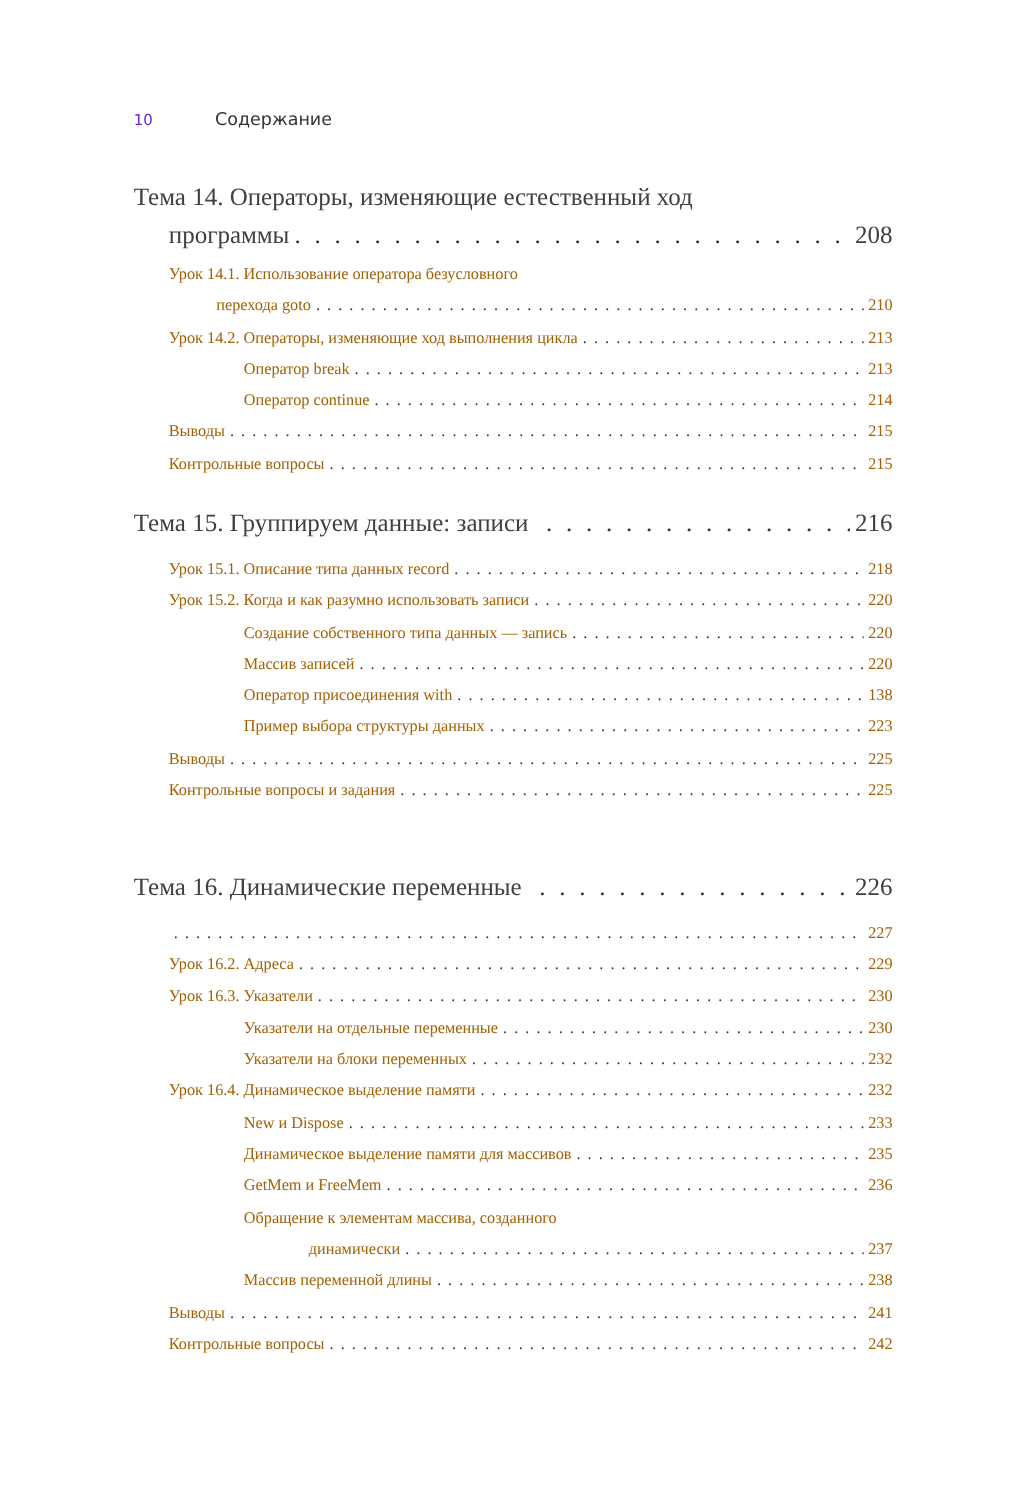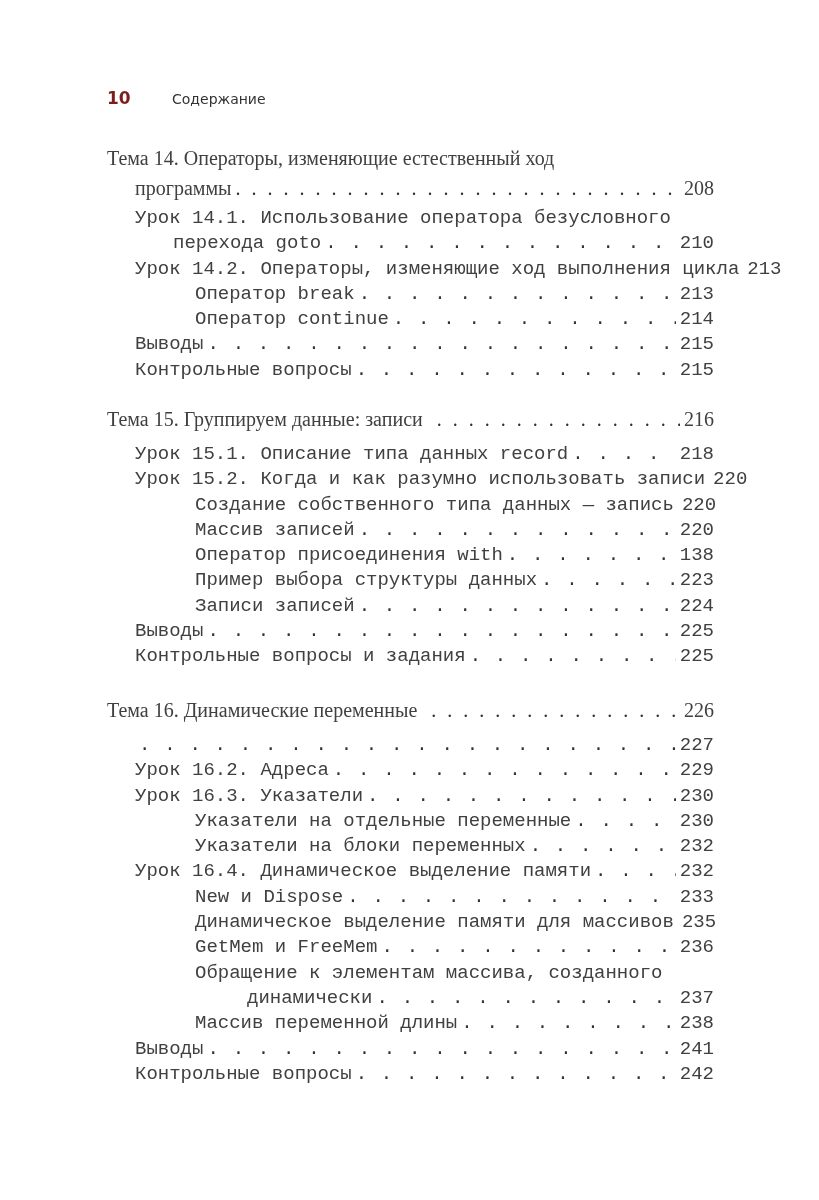--- a/index.html
+++ b/index.html
@@ -1,32 +1,32 @@
 <!DOCTYPE html>
 <html><head>
 <meta charset="utf-8">
 <style>
   html, body { margin: 0; padding: 0; background: #ffffff; }
   body { width: 819px; height: 1200px; position: relative; overflow: hidden; color: #2a2a2a; }
   .page-header { position: absolute; top: 88px; left: 107px; height: 24px; display: flex; align-items: baseline; }
-  .page-num { font-family: "DejaVu Sans", sans-serif; font-weight: bold; font-size: 17px; color: #7f1d1d; width: 65px; }
+  .page-num { font-family: "DejaVu Sans", sans-serif; font-weight: normal; font-size: 12px; color: #6d28d9; width: 65px; }
   .running-title { font-family: "DejaVu Sans", sans-serif; font-size: 14px; color: #333; }
 
   .toc { position: absolute; left: 107px; width: 607px; top: 0; }
   .topic { position: absolute; left: 0; width: 607px; font-family: Liberation Serif, serif; font-size: 20px; color: #404040; line-height: 30px; }
   .topic .line1 { display: block; white-space: nowrap; }
   .row { position: relative; display: flex; align-items: center; white-space: nowrap; }
   .row .lbl { flex: 0 0 auto; }
   .row .dots { flex: 1 1 auto; overflow: hidden; margin: 0 4px; color: #333; }
   .row .dots::before { content: ". . . . . . . . . . . . . . . . . . . . . . . . . . . . . . . . . . . . . . . . . . . . . . . . . . . . . . . . . . . . . . . . . . . . . . . . . . . . . . . . . . . . . . . . . . . . . . . . . . . . . . . . . . . . . . . . . . . . . . . . . . . . ."; }
   .row .pg { flex: 0 0 auto; text-align: right; }
   .topic .row { padding-left: 28px; }
   .topic .dots::before { letter-spacing: 3px; }
 
-  .entries { position: absolute; left: 28px; width: 579px; font-family: Liberation Mono, monospace; font-size: 19px; line-height: 25.3px; color: #404040; }
+  .entries { position: absolute; left: 28px; width: 579px; font-family: Liberation Serif, serif; font-size: 13px; line-height: 25.3px; color: #a16207; }
   .entry { display: block; }
   .entry.lvl2 { padding-left: 60px; }
   .entry .wrap1 { display: block; white-space: nowrap; }
   .entry.lvl1 .cont { padding-left: 38px; }
   .entry.lvl2 .cont { padding-left: 52px; }
   .entries .dots::before { letter-spacing: 1.2px; }
 </style>
 </head>
 <body>
 
@@ -134,27 +134,20 @@
           <span class="pg">138</span>
         </div>
       </div>
       <div class="entry lvl2">
         <div class="row">
           <span class="lbl">Пример выбора структуры данных</span>
           <span class="dots"></span>
           <span class="pg">223</span>
         </div>
       </div>
-      <div class="entry lvl2">
-        <div class="row">
-          <span class="lbl">Записи записей</span>
-          <span class="dots"></span>
-          <span class="pg">224</span>
-        </div>
-      </div>
       <div class="entry lvl1">
         <div class="row">
           <span class="lbl">Выводы</span>
           <span class="dots"></span>
           <span class="pg">225</span>
         </div>
       </div>
       <div class="entry lvl1">
         <div class="row">
           <span class="lbl">Контрольные вопросы и задания</span>

